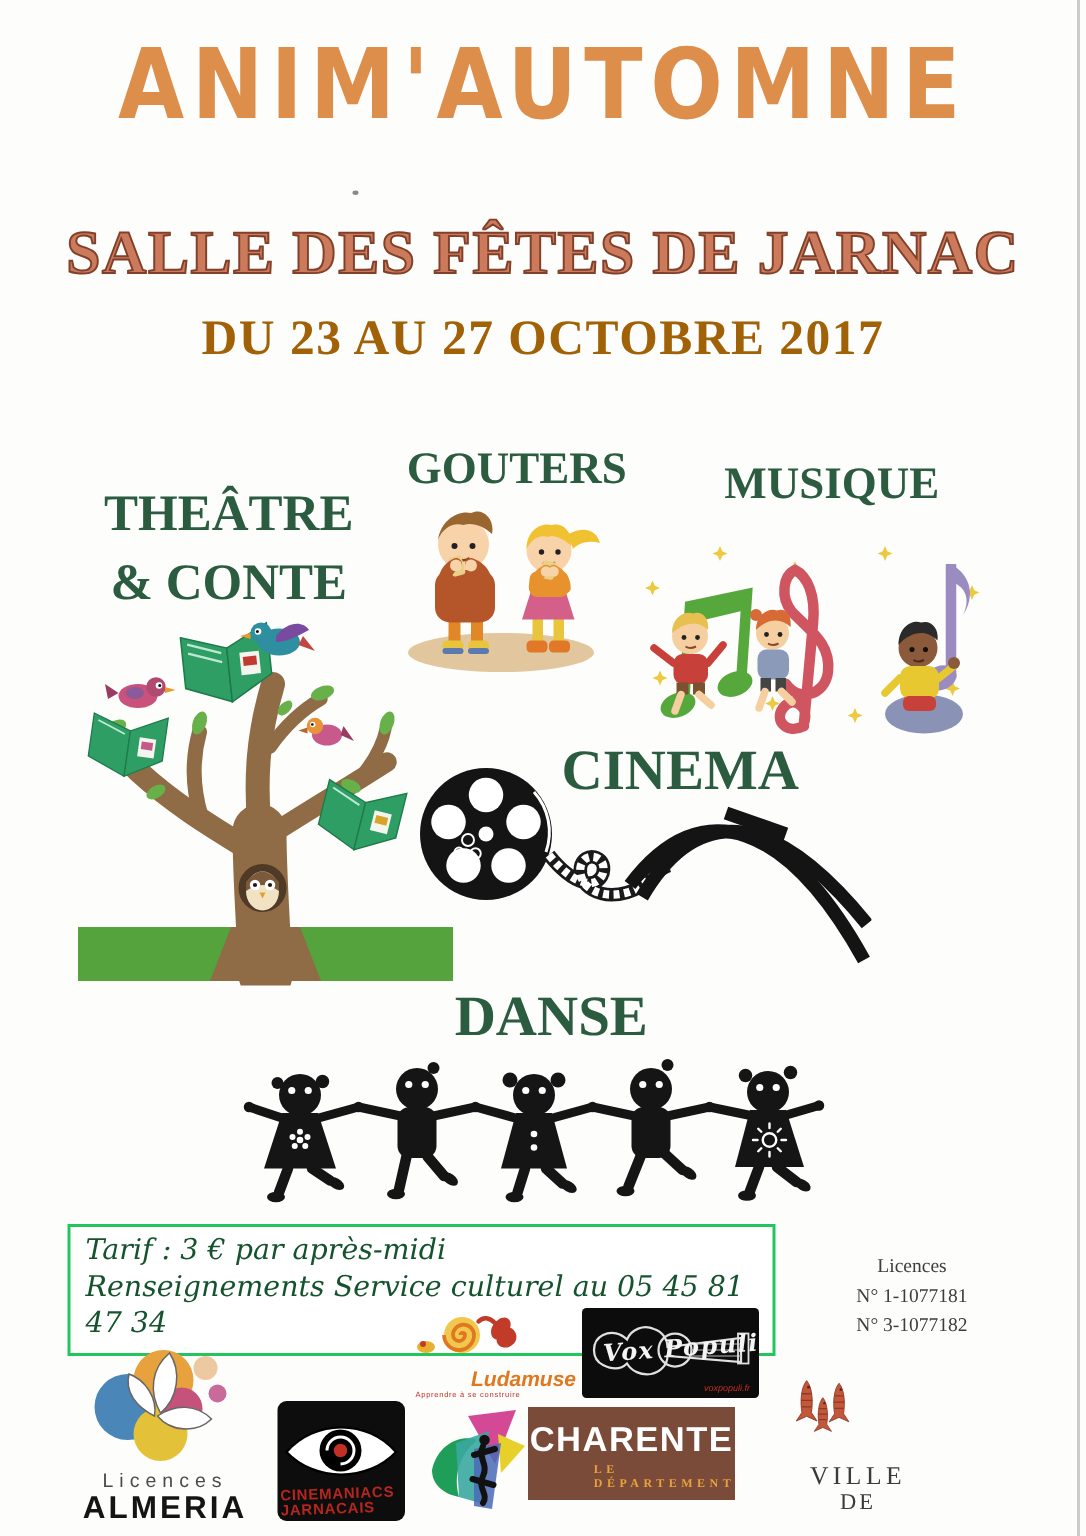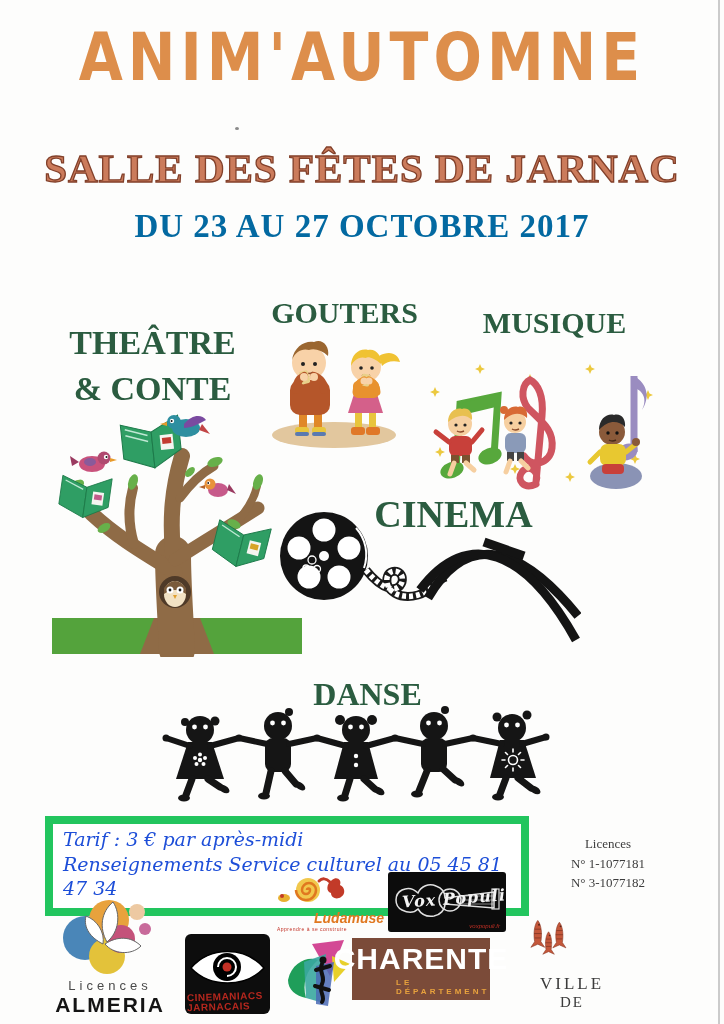--- a/index.html
+++ b/index.html
@@ -17,42 +17,42 @@
     font-size:57px;letter-spacing:5px;color:#dd8e4b;
     transform:scaleY(1.14);
   }
   .venue{
     top:144px;left:0;width:100%;text-align:center;
     font-size:41px;font-weight:600;color:#cb7b5b;
     -webkit-text-stroke:1.3px #82402a;letter-spacing:1px;
   }
   .dates{
     top:208px;left:0;width:100%;text-align:center;
-    font-size:33px;font-weight:700;color:#0369a1;letter-spacing:1px;
+    font-size:33px;font-weight:700;color:#a16207;letter-spacing:1px;
   }
   .cat{color:#2b5c40;font-weight:700;text-align:center;}
   .cat-theatre{left:50px;top:320px;width:205px;font-size:34px;line-height:1.35;}
   .cat-gouters{left:252px;top:296px;width:185px;font-size:30px;}
   .cat-musique{left:452px;top:306px;width:205px;font-size:30px;}
   .cat-cinema{left:346px;top:492px;width:215px;font-size:38px;}
-  .cat-danse{left:270px;top:656px;width:195px;font-size:32px;margin-top:20px;}
+  .cat-danse{left:270px;top:656px;width:195px;font-size:38px;}
 
   
   .tree-art{left:34px;top:402px;}
   .gouters-art{left:262px;top:334px;}
   .musique-art{left:420px;top:352px;}
   .cinema-art{left:276px;top:498px;}
   .danse-art{left:160px;top:694px;}
 
   
   .info-box{
     left:45px;top:816px;width:448px;
-    border:8px solid #22c55e;padding:3px 10px 7px;
+    border:2px solid #22c55e;padding:3px 10px 7px;
     font-style:italic;font-family:"DejaVu Serif",serif;
-    font-size:19px;color:#1d4ed8;line-height:1.3;background:#fff;
+    font-size:19px;color:#14532d;line-height:1.3;background:#fff;
   }
   .licences{
     left:543px;top:834px;width:130px;text-align:center;
     font-size:13px;color:#3d3d3d;line-height:1.5;
   }
 
   
   .logo-almeria{left:50px;top:894px;width:120px;text-align:center;}
   .almeria-l1{font-family:"Liberation Sans",sans-serif;font-weight:400;
     font-size:13px;letter-spacing:4px;color:#4a4a4a;margin-top:-2px;}
@@ -80,22 +80,22 @@
     font-family:"DejaVu Serif",serif;font-style:italic;font-weight:700;
     font-size:16px;color:#f4f4f4;transform:rotate(-4deg);letter-spacing:1px;}
   .vox-url{position:absolute;right:6px;bottom:3px;
     font-family:"Liberation Sans",sans-serif;font-style:italic;
     font-size:6px;color:#c23025;}
 
   .logo-charente{left:352px;top:938px;width:138px;height:62px;
     background:#7b4b39;display:flex;flex-direction:column;
     align-items:center;justify-content:center;}
   .charente-name{font-family:"Liberation Sans",sans-serif;font-weight:700;
-    font-size:30px;letter-spacing:1px;color:#ffffff;}
-  .charente-sub{font-family:Liberation Sans, sans-serif;font-weight:700;
+    font-size:23px;letter-spacing:1px;color:#ffffff;}
+  .charente-sub{font-family:Liberation Serif, serif;font-weight:700;
     font-size:8px;letter-spacing:3px;color:#e8a23d;margin-top:2px;padding-left:44px;}
 
   .logo-jarnac{left:516px;top:916px;width:170px;height:95px;display:flex;flex-direction:column;}
   .jarnac-text{margin-left:4px;margin-top:4px;color:#3b3b3b;text-align:center;width:104px;}
   .jarnac-ville{font-size:17px;letter-spacing:3px;}
   .jarnac-de{font-size:15px;letter-spacing:2px;}
   .jarnac-name{font-size:21px;letter-spacing:2px;margin-left:-6px;}
   .jarnac-name::first-letter{
     font-family:"DejaVu Serif",serif;font-style:italic;font-size:44px;
   }

